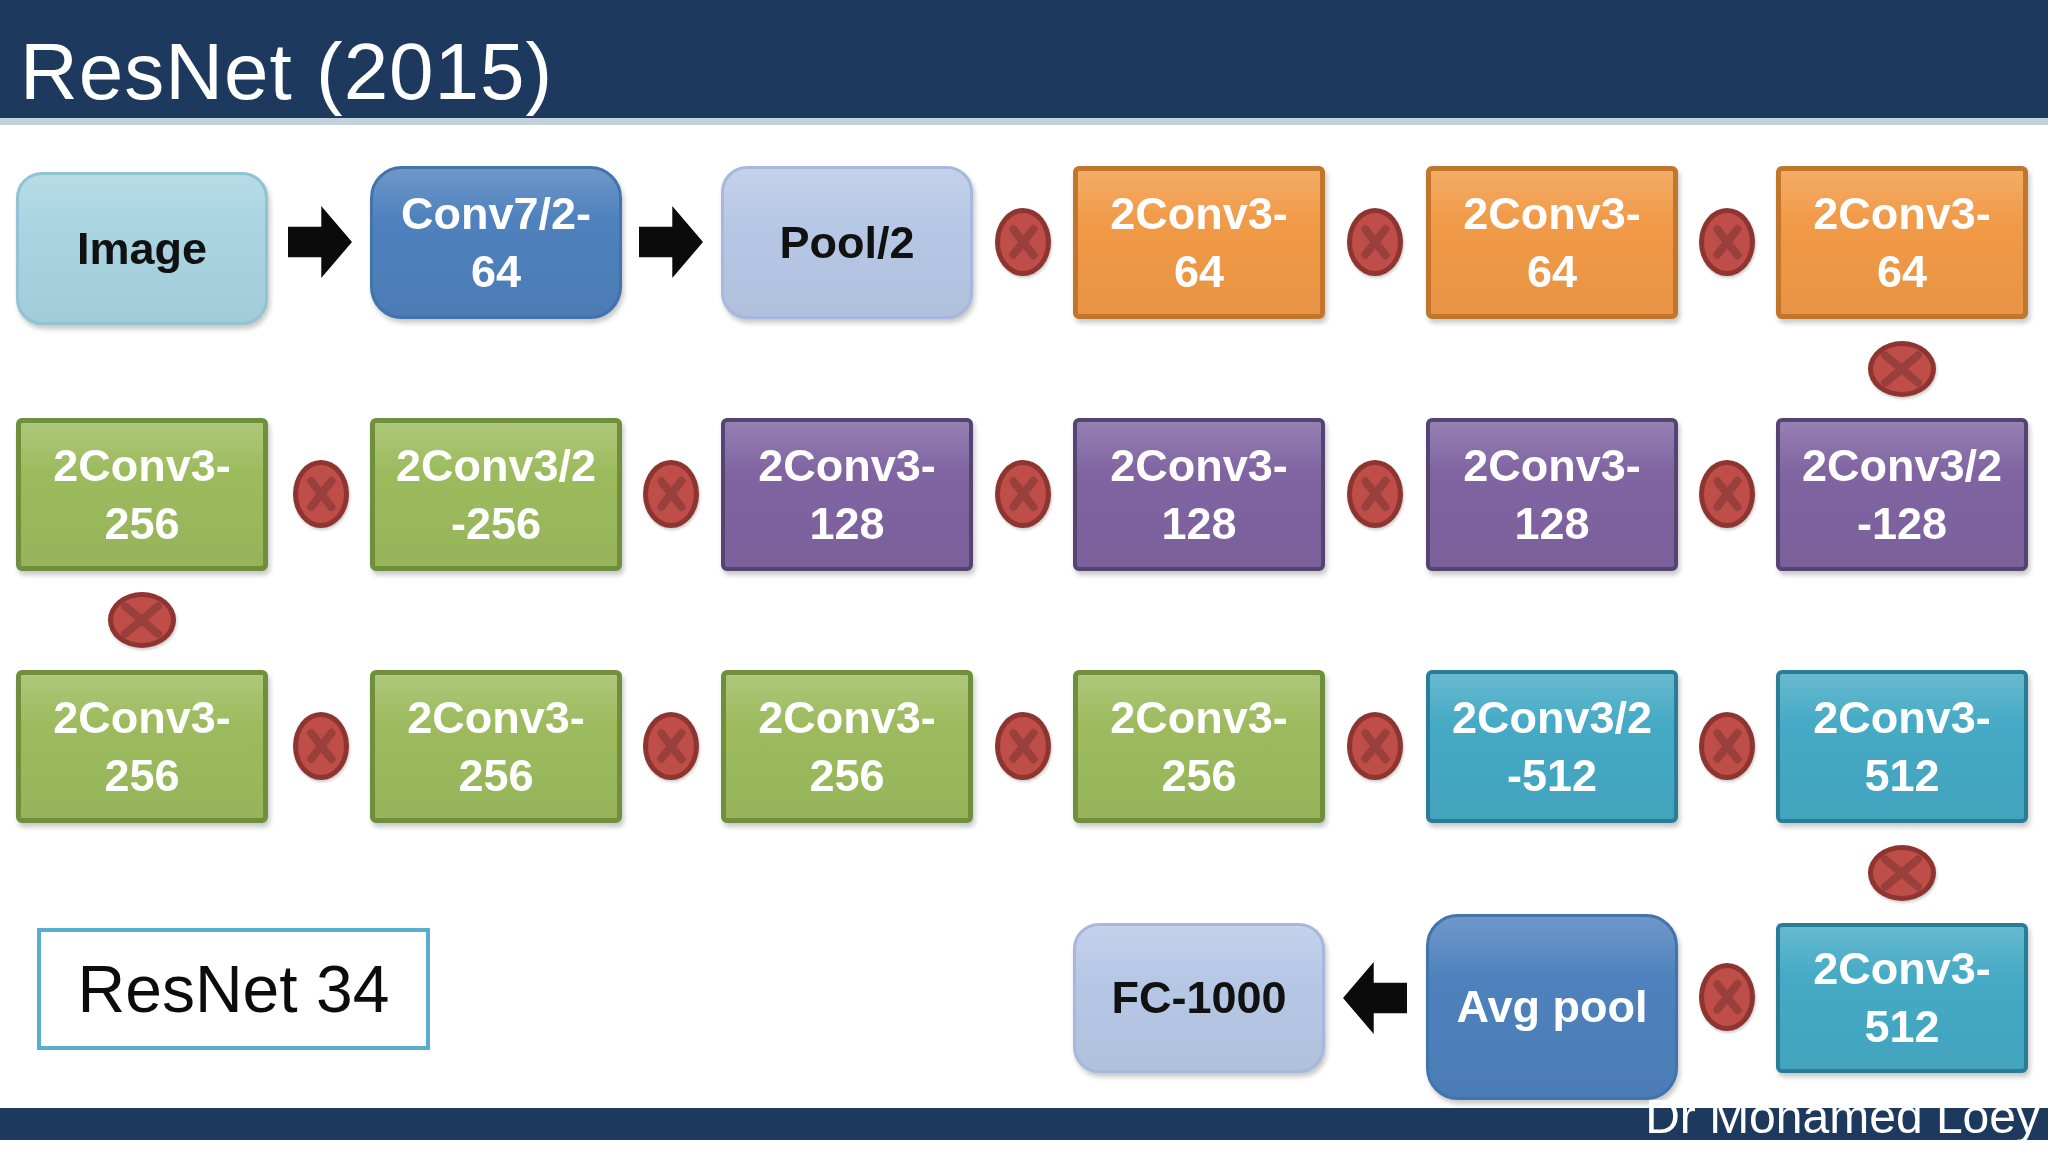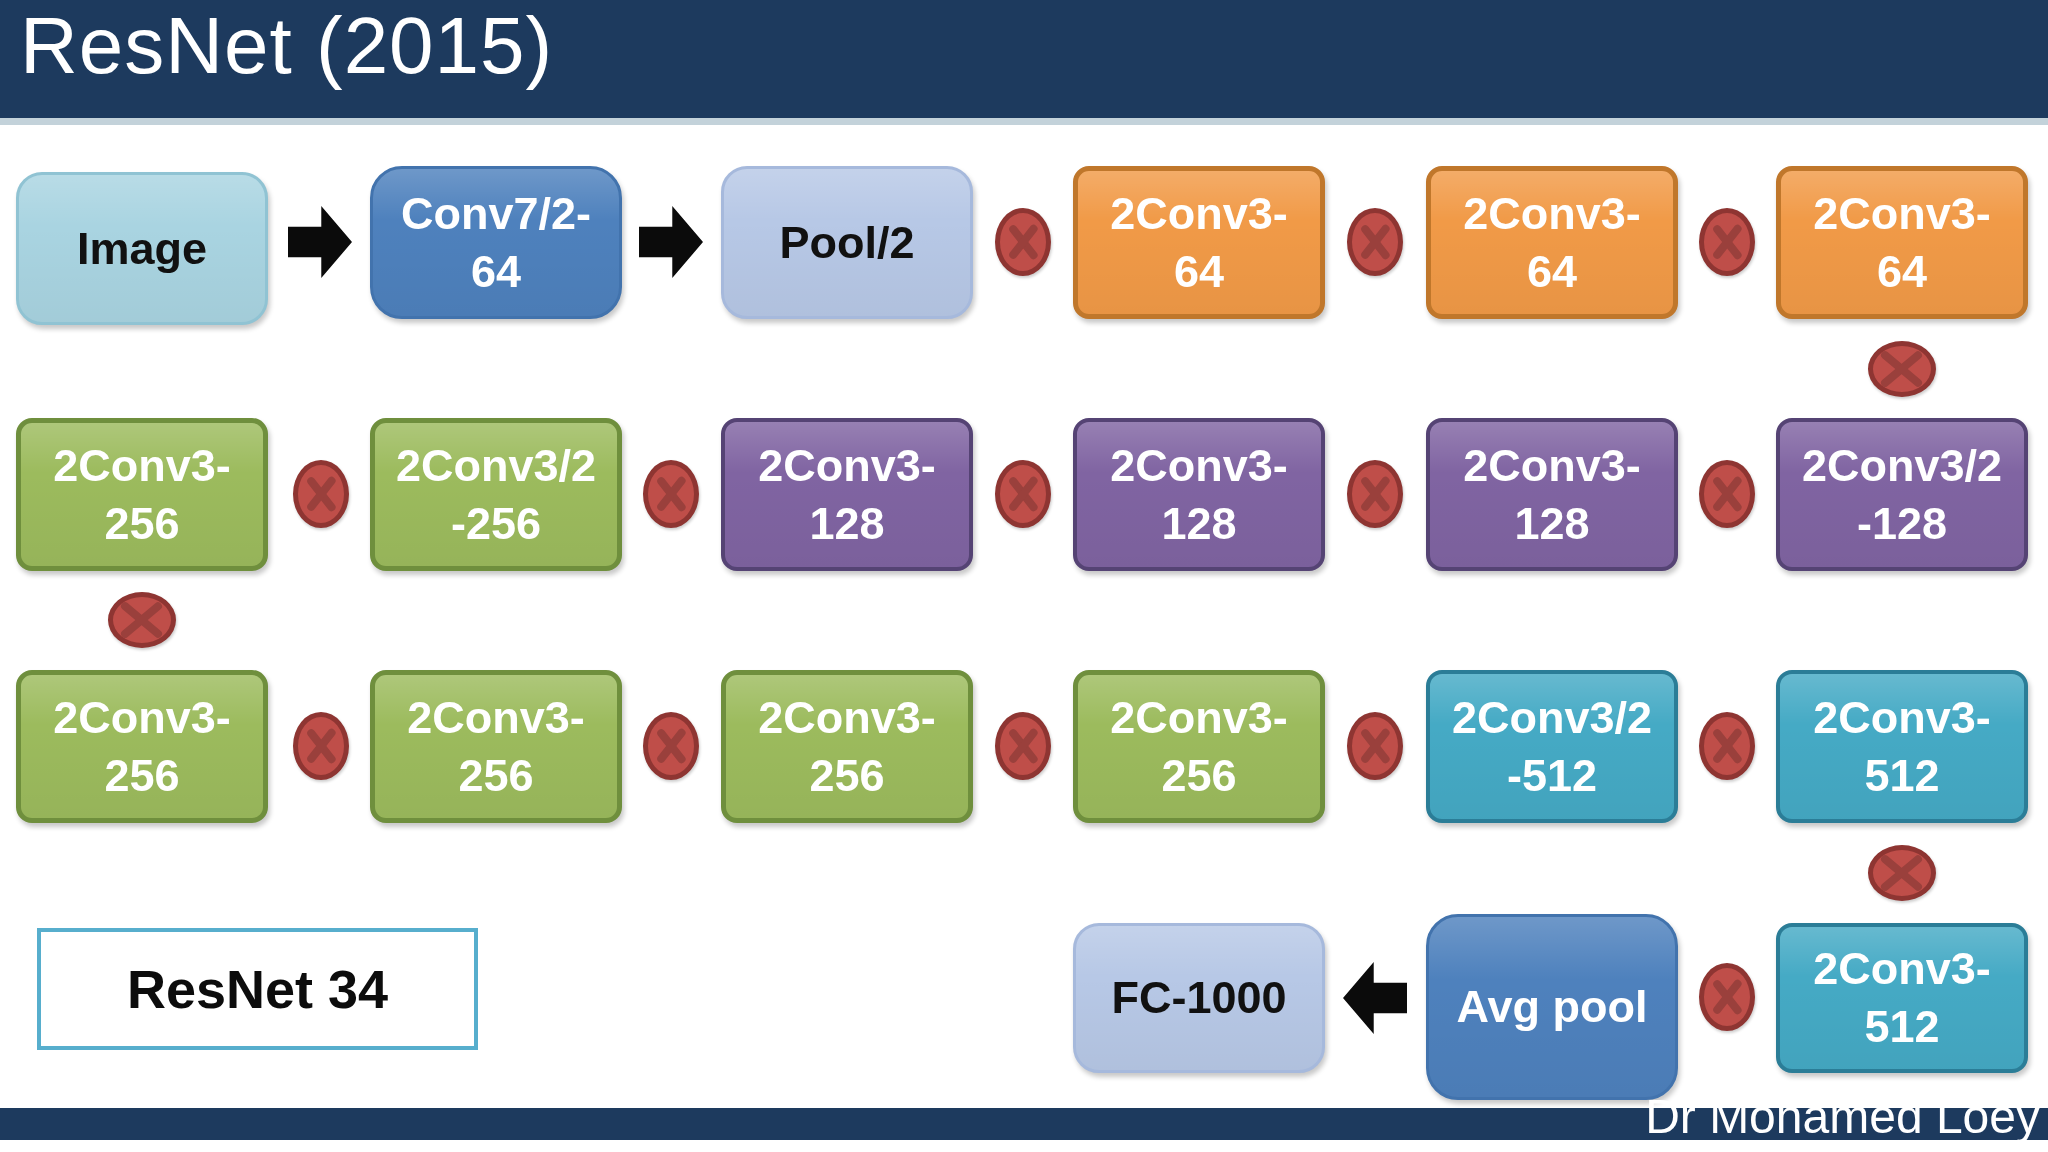--- a/index.html
+++ b/index.html
@@ -9,21 +9,21 @@
     background:#ffffff;
     overflow:hidden;
     font-family:"Liberation Sans","DejaVu Sans",sans-serif;
   }
 
   
   .header{
     position:absolute;left:0;top:0;width:2048px;height:118px;
     background:#1d3a5e;
     border-bottom:7px solid #c3d2da;
-    display:flex;align-items:flex-start;
+    display:flex;align-items:flex-end;
     box-sizing:content-box;
   }
   .header .title{
     color:#ffffff;
     font-size:80px;
     font-weight:400;
     letter-spacing:1px;
     padding-left:20px;
     white-space:nowrap;
   }
@@ -38,21 +38,21 @@
     font-weight:400;
     line-height:46px;
     padding-right:8px;
     white-space:nowrap;
   }
 
   
   .node{
     position:absolute;
     width:252px;height:153px;
-    border-radius:16px;
+    border-radius:6px;
     display:flex;align-items:center;justify-content:center;
     text-align:center;
     font-weight:bold;
     font-size:45px;
     line-height:1.28;
     white-space:pre-line;
     box-sizing:border-box;
     box-shadow:2px 4px 5px rgba(0,0,0,0.22);
     background-image:linear-gradient(to bottom, rgba(255,255,255,0.18), rgba(255,255,255,0) 35%, rgba(0,0,0,0.04));
   }
@@ -93,26 +93,26 @@
     position:absolute;
     width:64px;height:80px;
     background:#0b0b0b;
   }
   .arrow.right{clip-path:polygon(0% 31%, 52% 31%, 52% 5%, 100% 50%, 52% 95%, 52% 69%, 0% 69%);}
   .arrow.left {clip-path:polygon(100% 31%, 48% 31%, 48% 5%, 0% 50%, 48% 95%, 48% 69%, 100% 69%);}
 
   
   .badge{
     position:absolute;
-    left:37px;top:928px;width:441px;height:122px;
+    left:37px;top:928px;width:393px;height:122px;
     border:4px solid #57aecd;
     background:#ffffff;
     box-sizing:border-box;
     display:flex;align-items:center;justify-content:center;
-    font-size:54px;font-weight:bold;color:#0c0c0c;
+    font-size:66px;font-weight:normal;color:#0c0c0c;
     white-space:nowrap;
   }
 </style>
 </head>
 <body>
 
 <div class="slide">
 
   <div class="header">
     <div class="title">ResNet (2015)</div>

